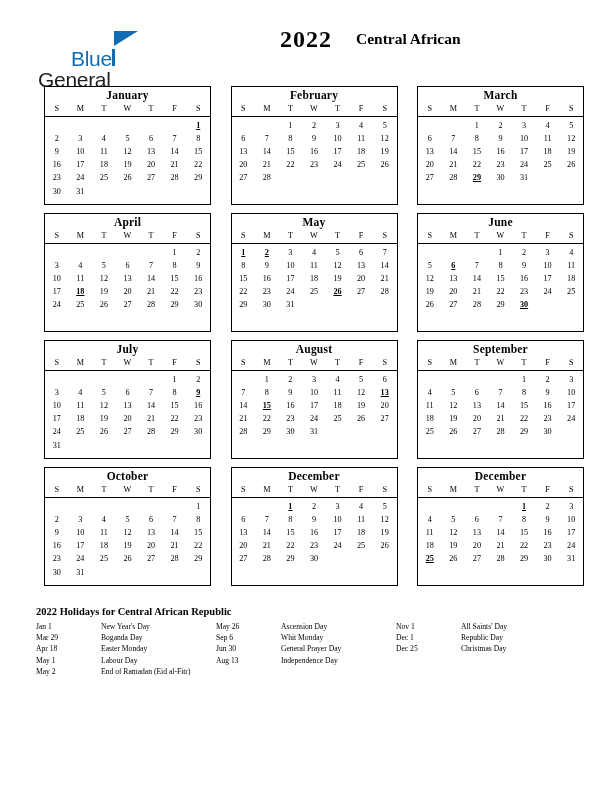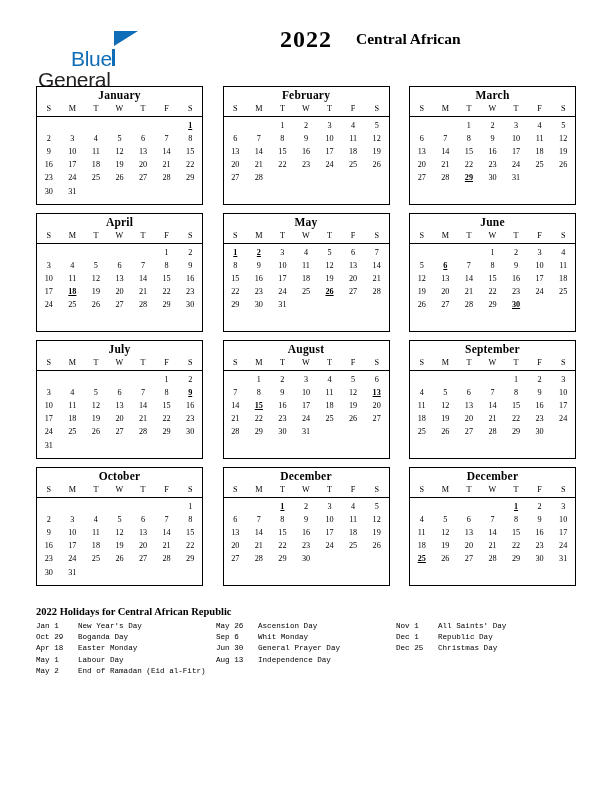--- a/index.html
+++ b/index.html
@@ -92,21 +92,21 @@
     text-align: left;
     font-size: 15.5px;
     font-weight: bold;
     line-height: 18px;
     font-family: "Liberation Serif", serif;
   }
 
   
   .months {
     position: absolute;
-    left: 36px;
+    left: 44px;
     top: 86px;
     width: 540px;
     display: grid;
     grid-template-columns: repeat(3, 167px);
     grid-template-rows: repeat(4, 119px);
     column-gap: 19.5px;
     row-gap: 8px;
   }
   .month {
     border: 1px solid #000000;
@@ -171,23 +171,24 @@
     margin-bottom: 4px;
   }
   .legend-cols {
     display: grid;
     grid-template-columns: 180px 180px 180px;
   }
   .legend-col { }
   .legend-row {
     display: flex;
     font-size: 7.6px;
-    font-family: Liberation Mono, monospace;
+    font-family: Liberation Serif, serif;
     line-height: 11.2px;
     white-space: nowrap;
+    gap: 23px;
   }
   .legend-date {
     width: 42px;
     flex: 0 0 42px;
   }
   .legend-label { }
 </style>
 </head>
 <body>
 
@@ -994,21 +995,21 @@
 
   <div class="legend">
     <div class="legend-title">2022 Holidays for Central African Republic</div>
     <div class="legend-cols" id="legend-cols">
         <div class="legend-col">
           <div class="legend-row">
             <span class="legend-date">Jan 1</span>
             <span class="legend-label">New Year's Day</span>
           </div>
           <div class="legend-row">
-            <span class="legend-date">Oct 29</span>
+            <span class="legend-date">Mar 29</span>
             <span class="legend-label">Boganda Day</span>
           </div>
           <div class="legend-row">
             <span class="legend-date">Apr 18</span>
             <span class="legend-label">Easter Monday</span>
           </div>
           <div class="legend-row">
             <span class="legend-date">May 1</span>
             <span class="legend-label">Labour Day</span>
           </div>

